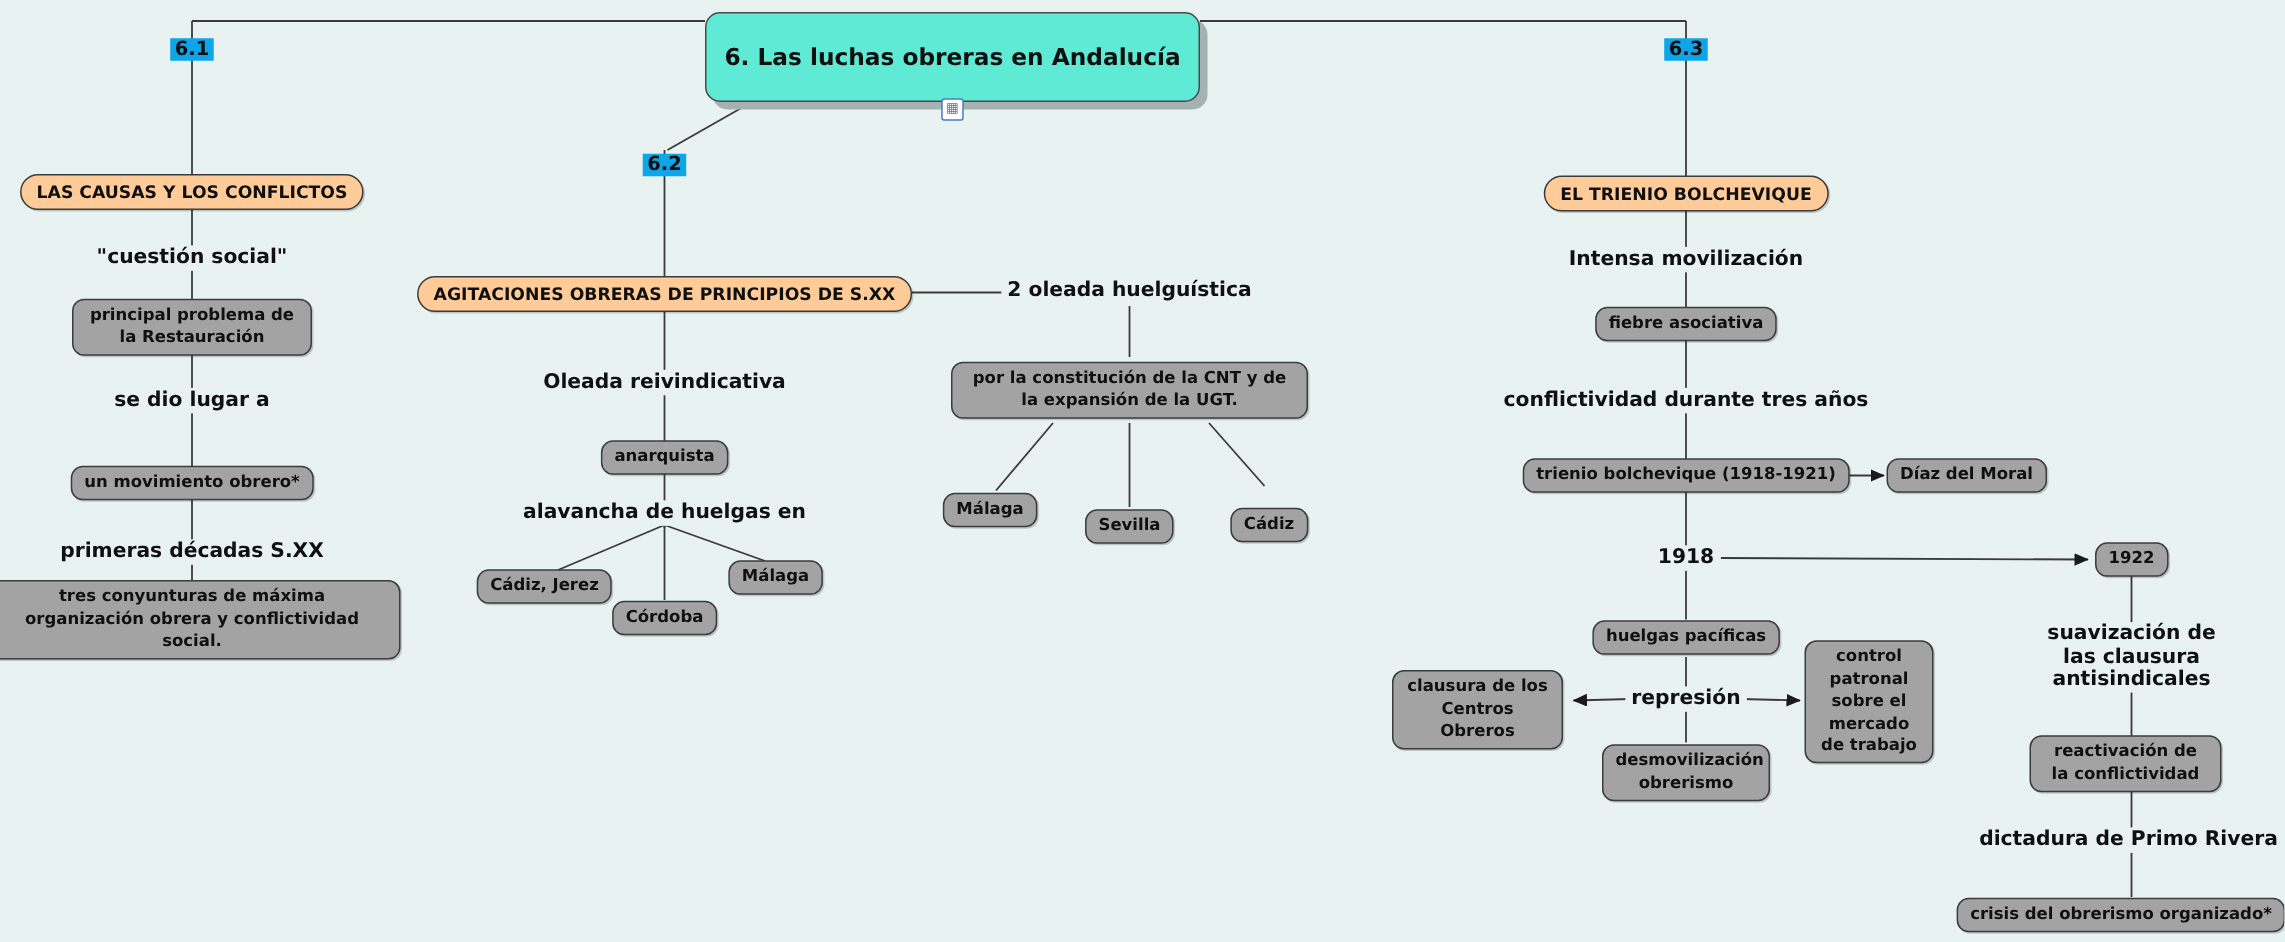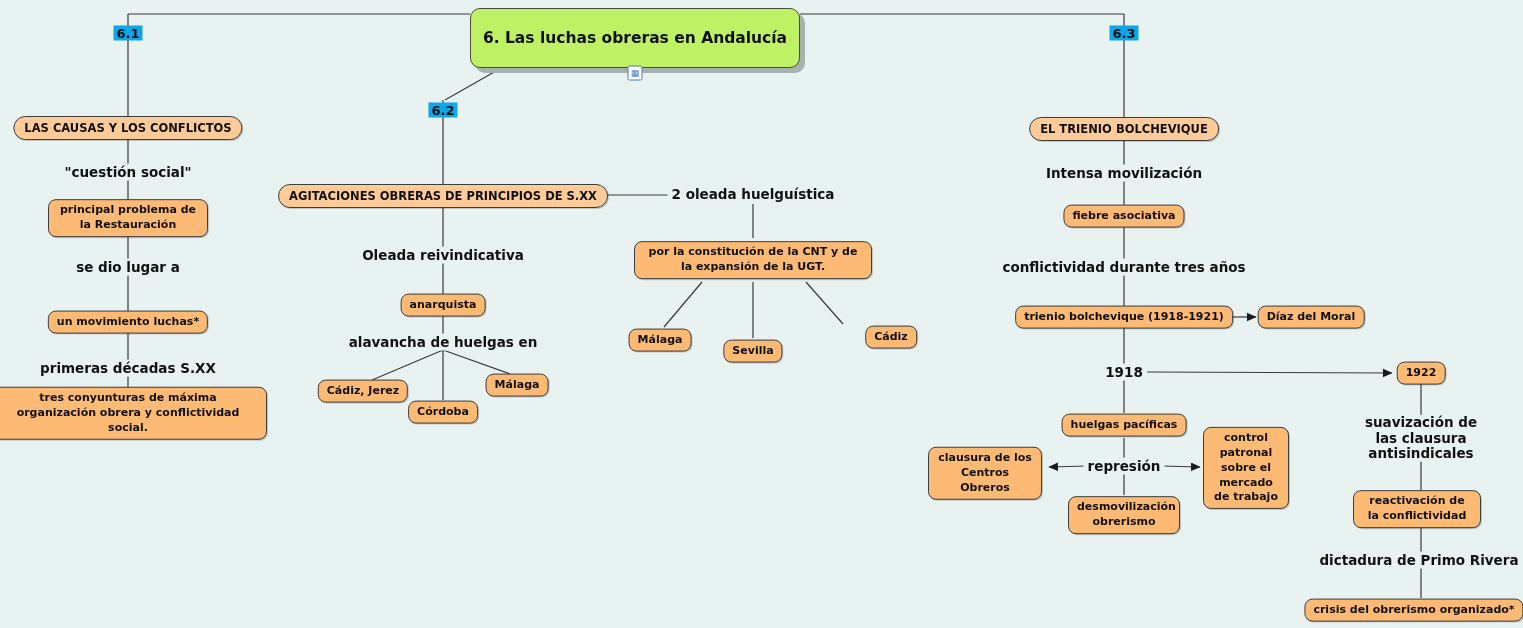--- a/index.html
+++ b/index.html
@@ -14,21 +14,21 @@
   }
   #wires { position: absolute; left: 0; top: 0; z-index: 0; }
   .node {
     position: absolute;
     transform: translate(-50%, -50%);
     z-index: 1;
     text-align: center;
     color: #101010;
   }
   .title-box {
-    background: #bef264;
+    background: #5eead4;
     border: 1.5px solid #4a4a4a;
     border-radius: 10px;
     width: 330px;
     height: 60px;
     display: flex;
     align-items: center;
     justify-content: center;
     font-size: 15.5px;
     font-weight: bold;
     box-shadow: 5px 5px 0 #a6b2b1;
@@ -37,21 +37,21 @@
     background: #ffcc99;
     border: 1px solid #3c3c3c;
     border-radius: 12px;
     padding: 4px 10px;
     font-size: 11.5px;
     font-weight: bold;
     white-space: nowrap;
     box-shadow: 1px 1px 0 rgba(0,0,0,0.18);
   }
   .gbox {
-    background: #fdba74;
+    background: #a3a3a3;
     border: 1px solid #3c3c3c;
     border-radius: 8px;
     padding: 3px 8px;
     font-size: 11px;
     font-weight: bold;
     line-height: 1.35;
     white-space: nowrap;
     box-shadow: 1px 1px 0 rgba(0,0,0,0.18);
   }
   .gbox.wrap { white-space: normal; }
@@ -124,36 +124,36 @@
   <div class="res-icon" style="left:635px; top:73px;">▦</div>
 
   <div class="node seclabel" style="left:128px; top:33px;">6.1</div>
   <div class="node seclabel" style="left:443px; top:110px;">6.2</div>
   <div class="node seclabel" style="left:1124px; top:33px;">6.3</div>
 
   <div class="node topic" style="left:128px; top:128px;">LAS CAUSAS Y LOS CONFLICTOS</div>
   <div class="node link" style="left:128px; top:172px;">"cuestión social"</div>
   <div class="node gbox wrap" style="left:128px; top:218px; width:160px;">principal problema de la Restauración</div>
   <div class="node link" style="left:128px; top:267px;">se dio lugar a</div>
-  <div class="node gbox" style="left:128px; top:322px;">un movimiento luchas*</div>
+  <div class="node gbox" style="left:128px; top:322px;">un movimiento obrero*</div>
   <div class="node link" style="left:128px; top:368px;">primeras décadas S.XX</div>
   <div class="node gbox wrap" style="left:128px; top:413px; width:278px;">tres conyunturas de máxima organización obrera y conflictividad social.</div>
 
   <div class="node topic" style="left:443px; top:196px;">AGITACIONES OBRERAS DE PRINCIPIOS DE S.XX</div>
   <div class="node link" style="left:443px; top:255px;">Oleada reivindicativa</div>
   <div class="node gbox" style="left:443px; top:305px;">anarquista</div>
   <div class="node link" style="left:443px; top:342px;">alavancha de huelgas en</div>
   <div class="node gbox" style="left:363px; top:391px;">Cádiz, Jerez</div>
   <div class="node gbox" style="left:443px; top:412px;">Córdoba</div>
   <div class="node gbox" style="left:517px; top:385px;">Málaga</div>
   <div class="node link" style="left:753px; top:194px;">2 oleada huelguística</div>
   <div class="node gbox wrap" style="left:753px; top:260px; width:238px;">por la constitución de la CNT y de la expansión de la UGT.</div>
   <div class="node gbox" style="left:660px; top:340px;">Málaga</div>
   <div class="node gbox" style="left:753px; top:351px;">Sevilla</div>
-  <div class="node gbox" style="left:846px; top:337px;margin-left:45px;">Cádiz</div>
+  <div class="node gbox" style="left:846px; top:350px;">Cádiz</div>
 
   <div class="node topic" style="left:1124px; top:129px;">EL TRIENIO BOLCHEVIQUE</div>
   <div class="node link" style="left:1124px; top:173px;">Intensa movilización</div>
   <div class="node gbox" style="left:1124px; top:216px;">fiebre asociativa</div>
   <div class="node link" style="left:1124px; top:267px;">conflictividad durante tres años</div>
   <div class="node gbox" style="left:1124px; top:317px;">trienio bolchevique (1918-1921)</div>
   <div class="node gbox" style="left:1311px; top:317px;">Díaz del Moral</div>
   <div class="node link" style="left:1124px; top:372px;">1918</div>
   <div class="node gbox" style="left:1421px; top:373px;">1922</div>
   <div class="node gbox" style="left:1124px; top:425px;">huelgas pacíficas</div>

